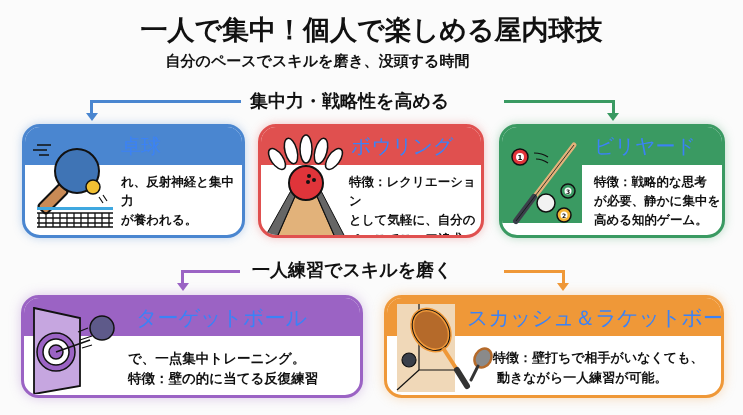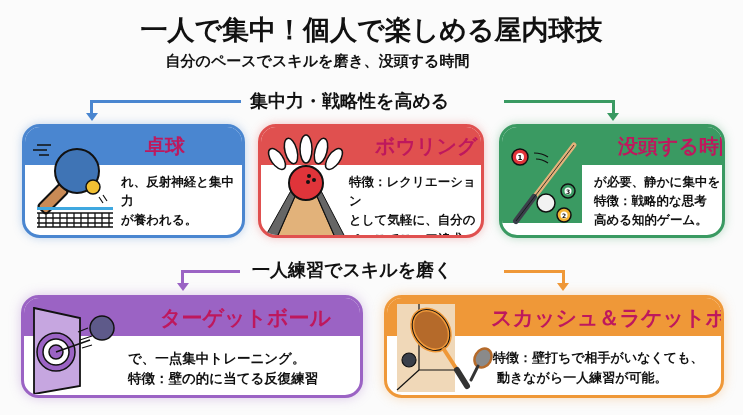--- a/index.html
+++ b/index.html
@@ -13,21 +13,21 @@
 
   .section-label { position: absolute; font-size: 18px; font-weight: bold; color: #111; white-space: nowrap; }
 
   .connector { position: absolute; border-top: 3px solid; }
   .connector .drop { position: absolute; top: -3px; width: 3px; height: 15px; }
   .connector .head { position: absolute; width: 0; height: 0;
     border-left: 6px solid transparent; border-right: 6px solid transparent; border-top: 8px solid; }
 
   .card { position: absolute; border: 3px solid; border-radius: 18px; overflow: hidden; background: #fff; }
   .card .band { position: absolute; left: 0; top: 0; width: 100%; }
-  .card .name { position: absolute; font-size: 20px; font-weight: bold; color: #be185d; white-space: nowrap; margin-left: 24px; }
+  .card .name { position: absolute; font-size: 20px; font-weight: normal; color: #3b82f6; white-space: nowrap; }
   .card .desc { position: absolute; font-size: 12.5px; font-weight: bold; color: #111; line-height: 19px; }
   .card .art { position: absolute; }
 
   .c-blue { border-color: #4a86d0; box-shadow: 0 0 10px rgba(74,134,208,0.35); }
   .c-blue .band { background: #4a86d0; height: 38px; }
   .c-red { border-color: #e0504f; box-shadow: 0 0 10px rgba(224,80,79,0.35); }
   .c-red .band { background: #e0504f; height: 38px; }
   .c-green { border-color: #3a9a62; box-shadow: 0 0 10px rgba(58,154,98,0.35); }
   .c-green .band { background: #3a9a62; height: 38px; }
   .c-purple { border-color: #9b63c4; box-shadow: 0 0 12px rgba(155,99,196,0.35); }
@@ -125,24 +125,24 @@
     <line x1="28" y1="66" x2="10" y2="90" stroke="#3a3f4a" stroke-width="6" stroke-linecap="round"></line>
     <line x1="68" y1="14" x2="10" y2="90" stroke="#111" stroke-width="0.8" fill="none"></line>
     <circle cx="62" cy="60" r="7" fill="#3a9a62" stroke="#111" stroke-width="1.5"></circle>
     <circle cx="62" cy="60" r="3.5" fill="#fff"></circle>
     <text x="62" y="63" font-size="6" text-anchor="middle" fill="#111" font-weight="bold">3</text>
     <circle cx="40" cy="72" r="9" fill="#f2f2f2" stroke="#111" stroke-width="1.5"></circle>
     <circle cx="58" cy="84" r="7" fill="#f2b233" stroke="#111" stroke-width="1.5"></circle>
     <circle cx="58" cy="84" r="3.5" fill="#fff"></circle>
     <text x="58" y="87" font-size="6" text-anchor="middle" fill="#111" font-weight="bold">2</text>
   </svg>
-  <div class="name" style="left:92px; top:6px;">没頭する時間</div>
+  <div class="name" style="left:92px; top:6px;">ビリヤード</div>
   <div class="desc" style="left:92px; top:45px;">
+    <div>特徴：戦略的な思考</div>
     <div>が必要、静かに集中を</div>
-    <div>特徴：戦略的な思考</div>
     <div>高める知的ゲーム。</div>
   </div>
 </div>
 
 <div class="connector" style="left:182px; top:270px; width:58px; border-color:#9b63c4;">
   <div class="drop" style="left:-1px; background:#9b63c4;"></div>
   <div class="head" style="left:-5px; top:10px; border-top-color:#9b63c4;"></div>
 </div>
 <div class="section-label" style="left:252px; top:258px;">一人練習でスキルを磨く</div>
 <div class="connector" style="left:504px; top:270px; width:60px; border-color:#ef9838;">

